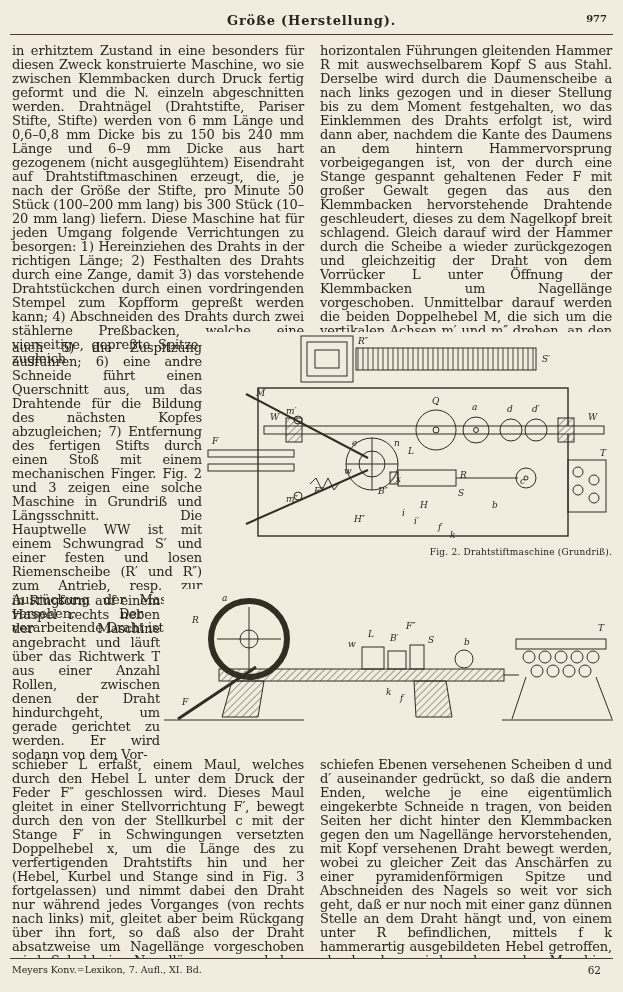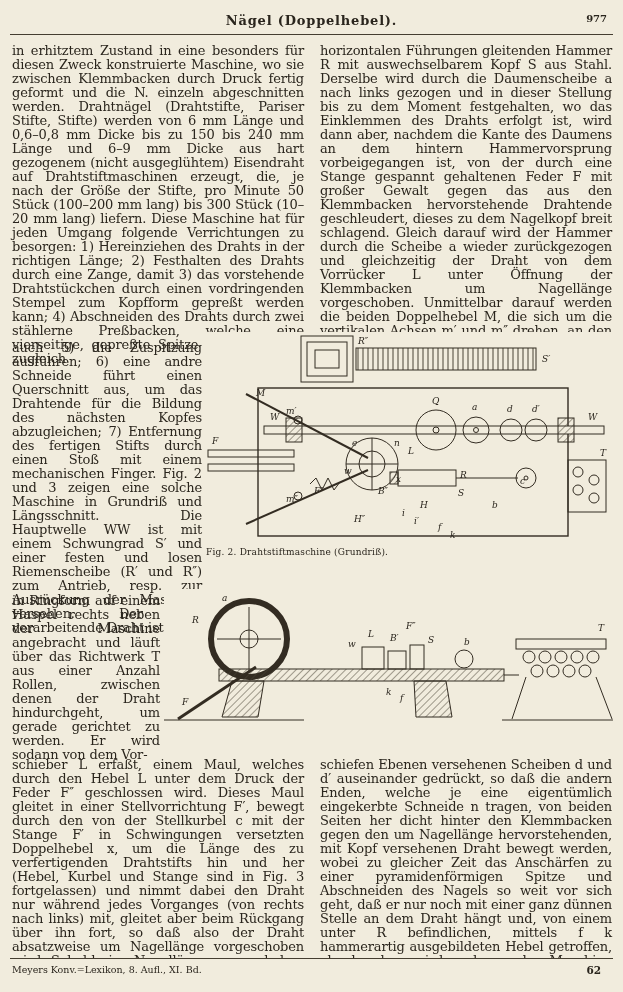--- a/index.html
+++ b/index.html
@@ -25,42 +25,42 @@
   .tb-left-narrow-a { left:12px;  top:341px; width:190px; }
   .tb-left-narrow-b { left:12px;  top:594px; width:148px; }
   .tb-left-bottom   { left:12px;  top:758px; width:292px; }
   .tb-right-top     { left:320px; top:44px;  width:292px; }
   .tb-right-bottom  { left:320px; top:758px; width:292px; }
   .figure { position:absolute; z-index:2; background:var(--paper); }
   .figure svg { display:block; }
   .fig2 { left:206px; top:332px; width:406px; }
   .fig3 { left:164px; top:589px; width:449px; }
   .fig-caption {
-    text-align:left; font-size:9px; letter-spacing:.2px; margin-top:3px;
+    text-align:right; font-size:9px; letter-spacing:.2px; margin-top:3px;
     color:var(--ink);
   }
   svg { stroke:#332c22; fill:none; stroke-width:1; }
   svg text {
     font-family:"DejaVu Serif", serif; font-style:italic; font-size:9px;
     fill:#2a251d; stroke:none;
   }
   .footer {
     position:absolute; left:0; right:0; bottom:0; height:34px;
     background:var(--paper); z-index:5;
   }
   .footer-rule { position:absolute; top:0; left:10px; right:10px; border-top:1px solid #453e31; }
   .footer-imprint { position:absolute; top:6px; left:12px; font-size:9.5px; }
-  .footer-sig { position:absolute; top:6px; right:22px; font-size:10.5px; font-weight:700; }
+  .footer-sig { position:absolute; top:6px; right:22px; font-size:10.5px; font-weight:400; }
 </style>
 </head>
 <body>
 
 <div class="page">
 
-  <div class="hdr-title">Nägel (Doppelhebel).</div>
+  <div class="hdr-title">Größe (Herstellung).</div>
   <div class="hdr-page">977</div>
   <div class="hdr-rule"></div>
 
   <div class="tb tb-left-top">in erhitztem Zustand in eine besonders für diesen Zweck konstruierte Maschine, wo sie zwischen Klemmbacken durch Druck fertig geformt und die N. einzeln abgeschnitten werden. Drahtnägel (Drahtstifte, Pariser Stifte, Stifte) werden von 6 mm Länge und 0,6–0,8 mm Dicke bis zu 150 bis 240 mm Länge und 6–9 mm Dicke aus hart gezogenem (nicht ausgeglühtem) Eisendraht auf Drahtstiftmaschinen erzeugt, die, je nach der Größe der Stifte, pro Minute 50 Stück (100–200 mm lang) bis 300 Stück (10–20 mm lang) liefern. Diese Maschine hat für jeden Umgang folgende Verrichtungen zu besorgen: 1) Hereinziehen des Drahts in der richtigen Länge; 2) Festhalten des Drahts durch eine Zange, damit 3) das vorstehende Drahtstückchen durch einen vordringenden Stempel zum Kopfform gepreßt werden kann; 4) Abschneiden des Drahts durch zwei stählerne Preßbacken, welche eine vierseitige, gepreßte Spitze erzeugen, also zugleich</div>
   <div class="tb tb-left-narrow-a">auch 5) die Zuspitzung ausführen; 6) eine andre Schneide führt einen Querschnitt aus, um das Drahtende für die Bildung des nächsten Kopfes abzugleichen; 7) Entfernung des fertigen Stifts durch einen Stoß mit einem mechanischen Finger. Fig. 2 und 3 zeigen eine solche Maschine in Grundriß und Längsschnitt. Die Hauptwelle WW ist mit einem Schwungrad S′ und einer festen und losen Riemenscheibe (R′ und R″) zum Antrieb, resp. zur Ausrückung der Maschine versehen. Der zu verarbeitende Draht ist</div>
   <div class="tb tb-left-narrow-b">in Ringform auf einem Haspel rechts neben der Maschine angebracht und läuft über das Richtwerk T aus einer Anzahl Rollen, zwischen denen der Draht hindurchgeht, um gerade gerichtet zu werden. Er wird sodann von dem Vor-</div>
   <div class="tb tb-left-bottom">schieber L erfaßt, einem Maul, welches durch den Hebel L unter dem Druck der Feder F″ geschlossen wird. Dieses Maul gleitet in einer Stellvorrichtung F′, bewegt durch den von der Stellkurbel c mit der Stange F′ in Schwingungen versetzten Doppelhebel x, um die Länge des zu verfertigenden Drahtstifts hin und her (Hebel, Kurbel und Stange sind in Fig. 3 fortgelassen) und nimmt dabei den Draht nur während jedes Vorganges (von rechts nach links) mit, gleitet aber beim Rückgang über ihn fort, so daß also der Draht absatzweise um Nagellänge vorgeschoben wird. Sobald eine Nagellänge vorgeschoben ist, drückt ein bei i drehbarer Hebel H″ mit einem in seiner Mitte befindlichen, mit h bezeichneten Backen B″ den Draht gegen einen darunter befindlichen ebensolchen, aber feststehenden Backen B′ dermaßen an, daß er vollständig festgehalten wird. Die Bewegung des Hebels H″ erfolgt dabei durch den bei i′ drehbaren Doppelhebel H, der seinerseits wiederum von der auf der Hauptwelle W sitzenden unrunden Scheibe Q im bestimmten Moment bewegt wird. Jetzt kann der Kopf geschlagen werden, und dies geschieht durch den in</div>
   <div class="tb tb-right-top">horizontalen Führungen gleitenden Hammer R mit auswechselbarem Kopf S aus Stahl. Derselbe wird durch die Daumenscheibe a nach links gezogen und in dieser Stellung bis zu dem Moment festgehalten, wo das Einklemmen des Drahts erfolgt ist, wird dann aber, nachdem die Kante des Daumens an dem hintern Hammervorsprung vorbeigegangen ist, von der durch eine Stange gespannt gehaltenen Feder F mit großer Gewalt gegen das aus den Klemmbacken hervorstehende Drahtende geschleudert, dieses zu dem Nagelkopf breit schlagend. Gleich darauf wird der Hammer durch die Scheibe a wieder zurückgezogen und gleichzeitig der Draht von dem Vorrücker L unter Öffnung der Klemmbacken um Nagellänge vorgeschoben. Unmittelbar darauf werden die beiden Doppelhebel M, die sich um die vertikalen Achsen m′ und m″ drehen, an den der Hauptwelle zugekehrten Enden e durch die seitwärts mit schraubenartigen,</div>
   <div class="tb tb-right-bottom">schiefen Ebenen versehenen Scheiben d und d′ auseinander gedrückt, so daß die andern Enden, welche je eine eigentümlich eingekerbte Schneide n tragen, von beiden Seiten her dicht hinter den Klemmbacken gegen den um Nagellänge hervorstehenden, mit Kopf versehenen Draht bewegt werden, wobei zu gleicher Zeit das Anschärfen zu einer pyramidenförmigen Spitze und Abschneiden des Nagels so weit vor sich geht, daß er nur noch mit einer ganz dünnen Stelle an dem Draht hängt und, von einem unter R befindlichen, mittels f k hammerartig ausgebildeten Hebel getroffen, abgebrochen wird und aus der Maschine herausfallen kann. Dann werden die Klemmbacken wieder angepreßt, ein neuer Kopf geschlagen 2c. Bei jeder Umdrehung der Hauptwelle ist ein Drahtstift fertig gestellt, so daß je nach der Größe in einer Stunde 3—20,000 fabriziert werden. Eiserne Drahtstifte werden öfters durch Erhitzen auf einer Eisenplatte blau gemacht oder verzinnt oder mit Zinn angesotten oder mit Leinöl geschwärzt. Gußeiserne, d. h. gegossene und später adoucierte, N. werden in zweiteiligen Formkästchen in Sand und zwar in großer Zahl auf einmal gegossen, nach-</div>
 
@@ -208,17 +208,17 @@
           <text x="222" y="106">k</text>
           <text x="236" y="112">f</text>
           <text x="434" y="42">T</text>
           <text x="18" y="116">F</text>
         </g>
     </svg>
   </figure>
 
   <div class="footer">
     <div class="footer-rule"></div>
-    <div class="footer-imprint">Meyers Konv.=Lexikon, 8. Aufl., XI. Bd.</div>
+    <div class="footer-imprint">Meyers Konv.=Lexikon, 7. Aufl., XI. Bd.</div>
     <div class="footer-sig">62</div>
   </div>
 
 </div>
 
 </body></html>

